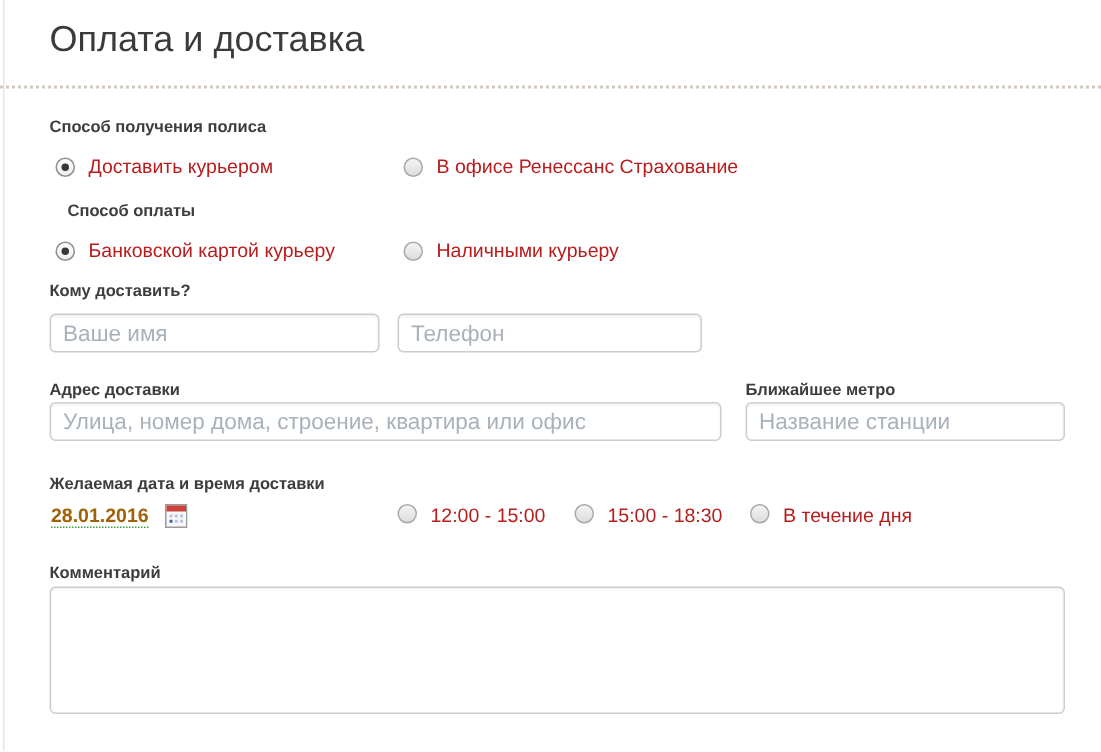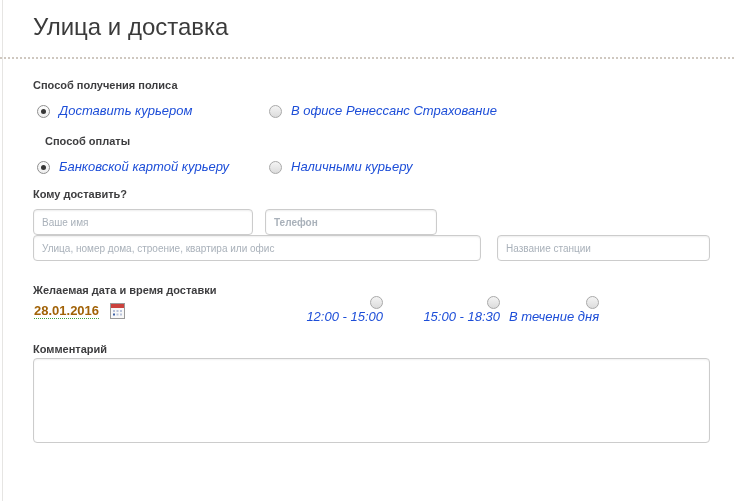--- a/index.html
+++ b/index.html
@@ -37,70 +37,70 @@
     position:relative; flex:0 0 auto; cursor:pointer;
   }
   .radio.checked {
     background:linear-gradient(#fdfdfd,#eee);
     border-color:#8f8f8f;
   }
   .radio.checked::after {
     content:''; position:absolute; left:3px; top:3px; width:5px; height:5px;
     border-radius:50%; background:#373737;
   }
-  .radio-label { margin-left:9px; color:#1d4ed8; line-height:16px; white-space:nowrap;font-style:italic; }
+  .radio-label { margin-left:9px; color:#b91c1c; line-height:16px; white-space:nowrap; }
 
   .sec-payment { margin-top:14px;margin-left:12px; }
   .sec-recipient { margin-top:11px; }
 
   .inputs-row { margin-top:7px; }
   .ti {
     height:26px; border:1px solid #cccccc; border-radius:4px;
-    padding:4px 8px; font-family:"Liberation Sans", sans-serif; font-size:10px;
+    padding:4px 8px; font-family:"Liberation Sans", sans-serif; font-size:15px;
     color:#45454c; background:#fff;
     box-shadow: inset 0 1px 2px rgba(0,0,0,0.07);
     outline:none;
   }
   .ti::placeholder { color:#a9b1ba; opacity:1; }
   .ti-name { width:220px; margin-right:12px; }
-  .ti-phone { width:172px;font-weight:bold; }
+  .ti-phone { width:203px; }
 
   .addr-labels { margin-top:17px; display:flex; }
   .addr-label-left { width:464px; }
   .addr-inputs { display:flex; }
   .ti-address { width:448px; margin-right:16px; }
   .ti-metro { width:213px; }
 
   .sec-date { margin-top:21px; }
   .date-row { margin-top:4px; height:17px; display:flex; align-items:center; }
   .date-col { width:232px; display:flex; align-items:center; padding-left:1px; }
   .date-link {
     font-weight:bold; color:#a16207; text-decoration:none;
     border-bottom:1px dotted #3ea13e; line-height:15px; cursor:pointer;
   }
   .cal-btn { margin-left:11px; width:15px; height:16px; display:inline-block; cursor:pointer; }
-  .time-opt { display:flex; align-items:flex-end;flex-direction:column; }
+  .time-opt { display:flex; align-items:flex-start; }
   .time-opt.t1 { width:118px; }
   .time-opt.t2 { width:117px; }
 
   .sec-comment { margin-top:22px; }
   .ta-comment {
     margin-top:1px; width:677px; height:85px; resize:none;
     border:1px solid #cccccc; border-radius:4px;
     box-shadow: inset 0 1px 2px rgba(0,0,0,0.06);
     font-family:"Liberation Sans", sans-serif; font-size:13px; color:#45454c;
     padding:6px 8px; outline:none; display:block;
   }
 </style>
 </head>
 <body>
 
 <div class="page">
   <div class="hdr">
-    <h1 class="page-title">Улица и доставка</h1>
+    <h1 class="page-title">Оплата и доставка</h1>
   </div>
   <div class="divider"></div>
 
   <div class="content">
 
     <div class="group-label">Способ получения полиса</div>
     <div class="row radio-row">
       <div class="radio-col">
         <span class="radio checked"></span>
         <span class="radio-label">Доставить курьером</span>
@@ -122,20 +122,24 @@
         <span class="radio-label">Наличными курьеру</span>
       </div>
     </div>
 
     <div class="group-label sec-recipient">Кому доставить?</div>
     <div class="row inputs-row">
       <input type="text" class="ti ti-name" placeholder="Ваше имя" style="">
       <input type="text" class="ti ti-phone" placeholder="Телефон" style="">
     </div>
 
+    <div class="addr-labels">
+      <div class="group-label addr-label-left">Адрес доставки</div>
+      <div class="group-label">Ближайшее метро</div>
+    </div>
     <div class="addr-inputs">
       <input type="text" class="ti ti-address" placeholder="Улица, номер дома, строение, квартира или офис" style="">
       <input type="text" class="ti ti-metro" placeholder="Название станции" style="">
     </div>
 
     <div class="group-label sec-date">Желаемая дата и время доставки</div>
     <div class="date-row">
       <div class="date-col">
         <a class="date-link">28.01.2016</a>
         <span class="cal-btn">

